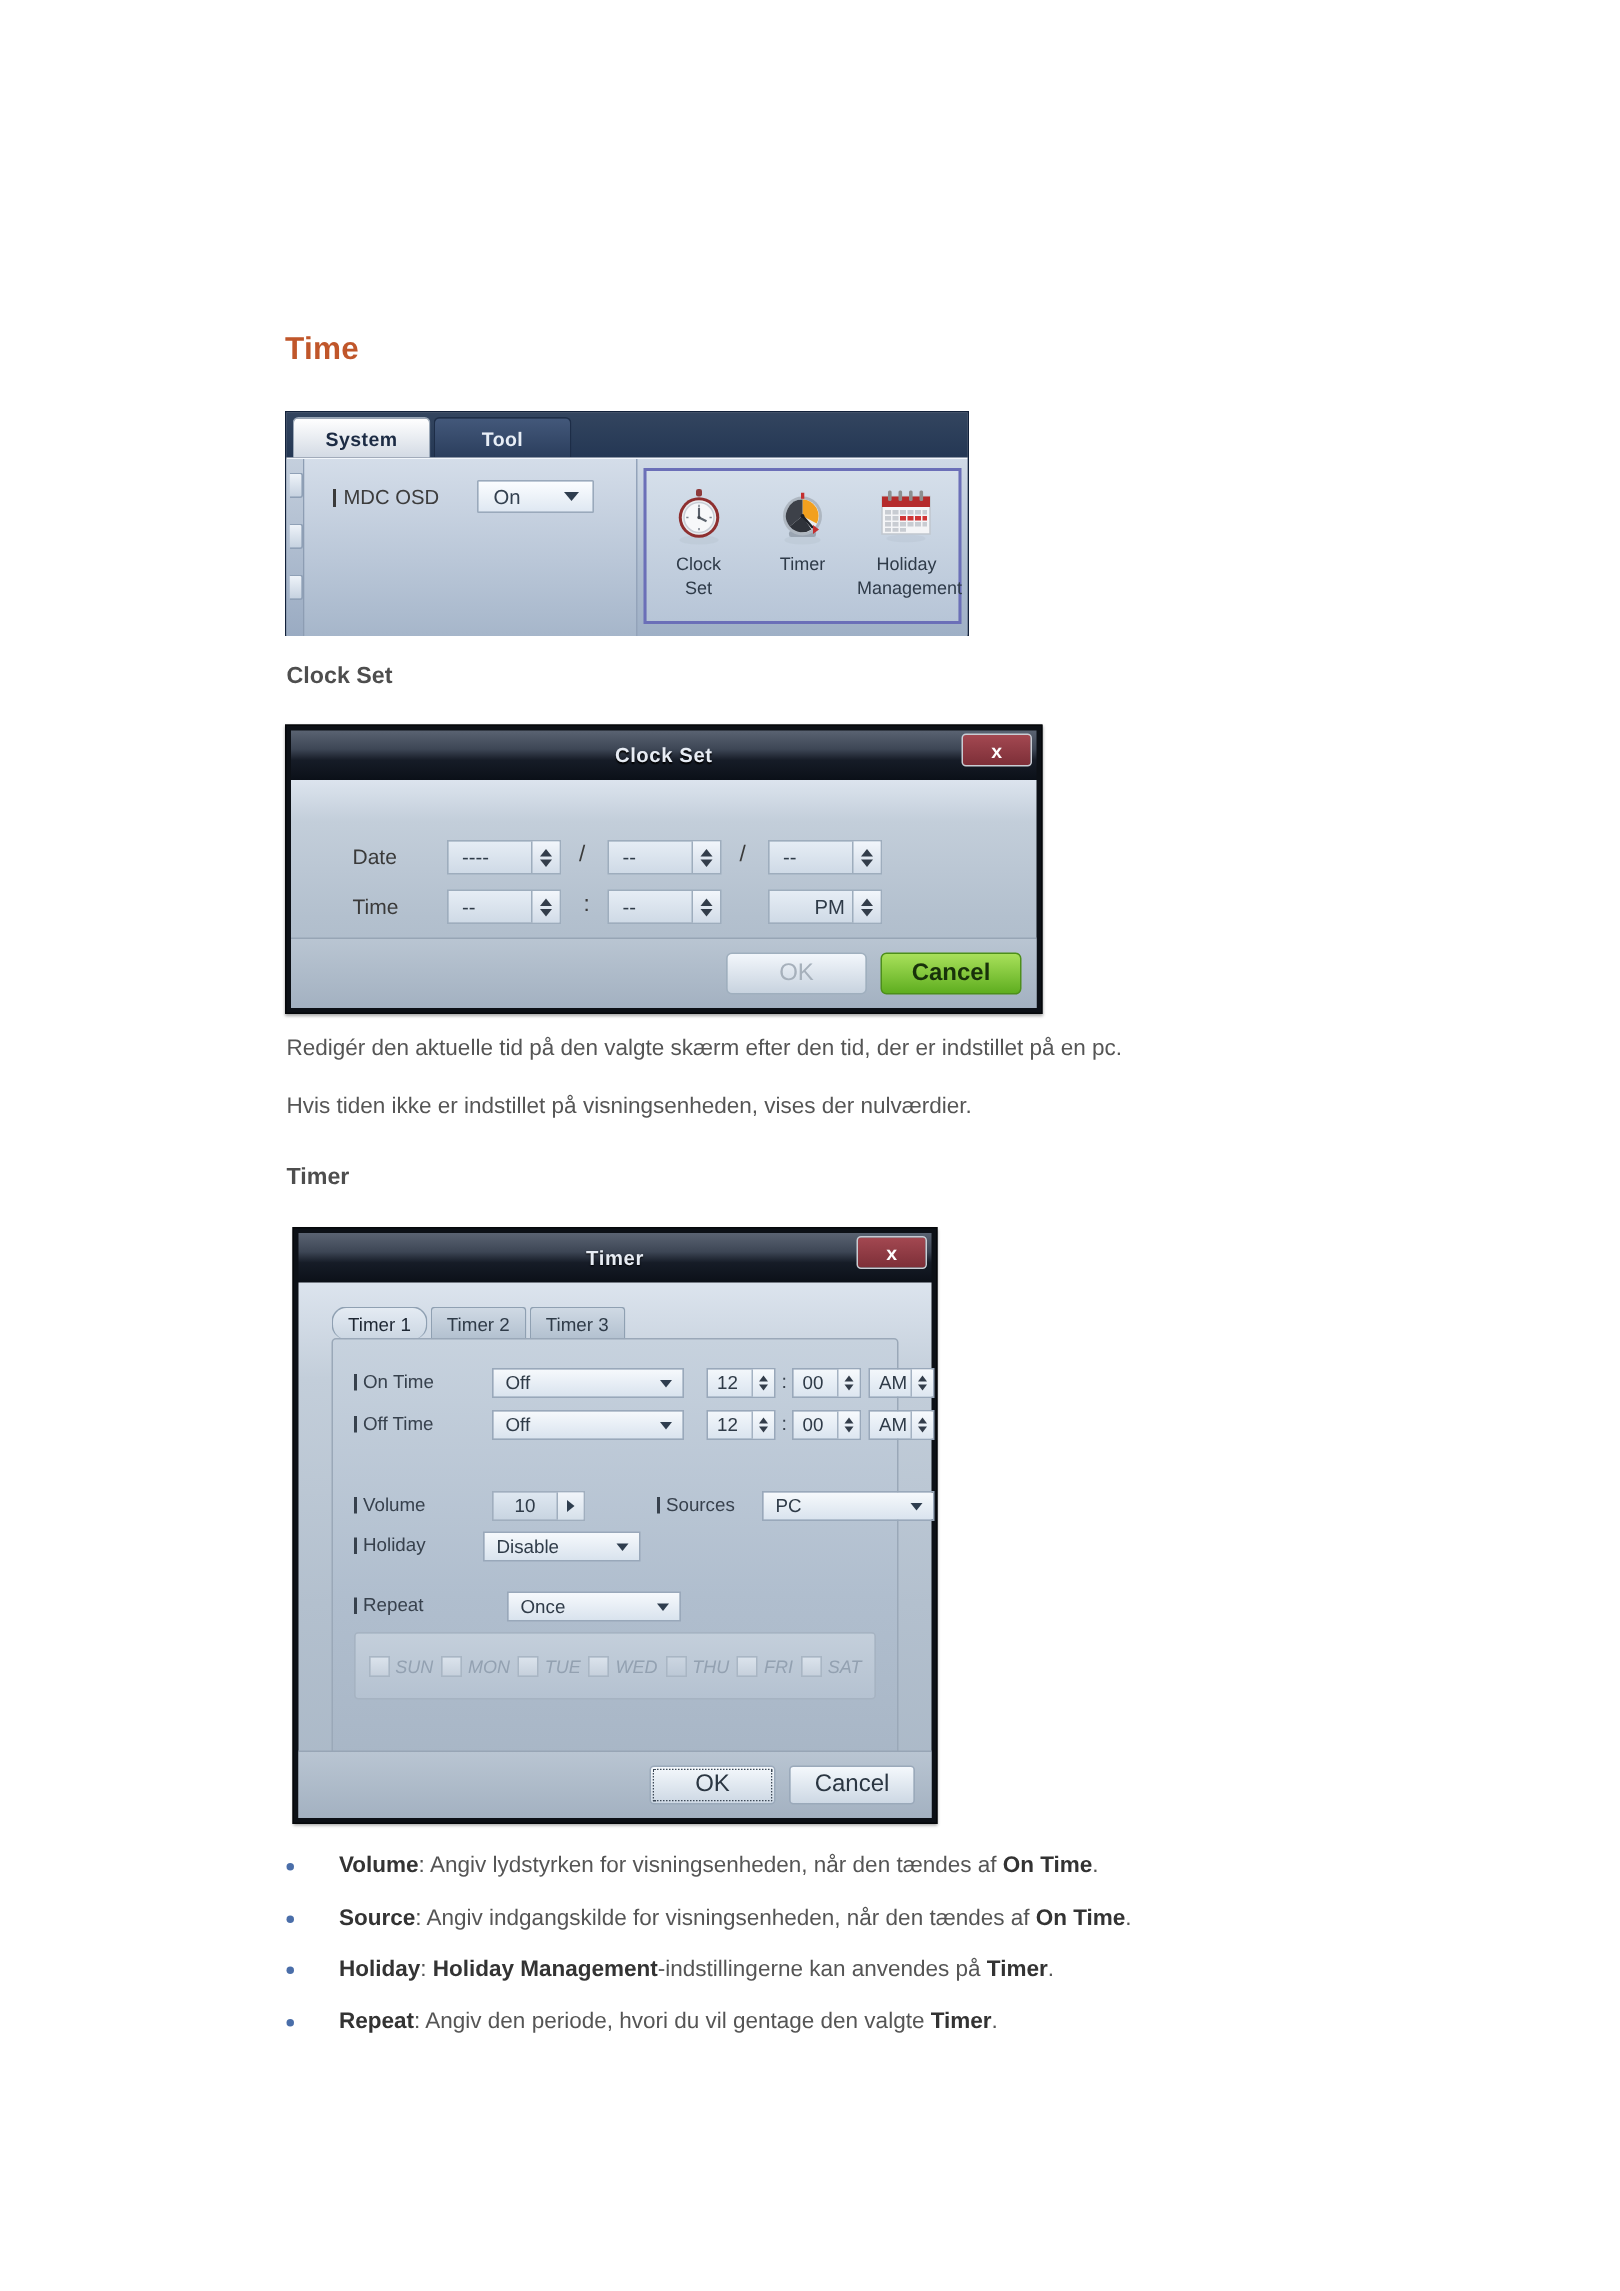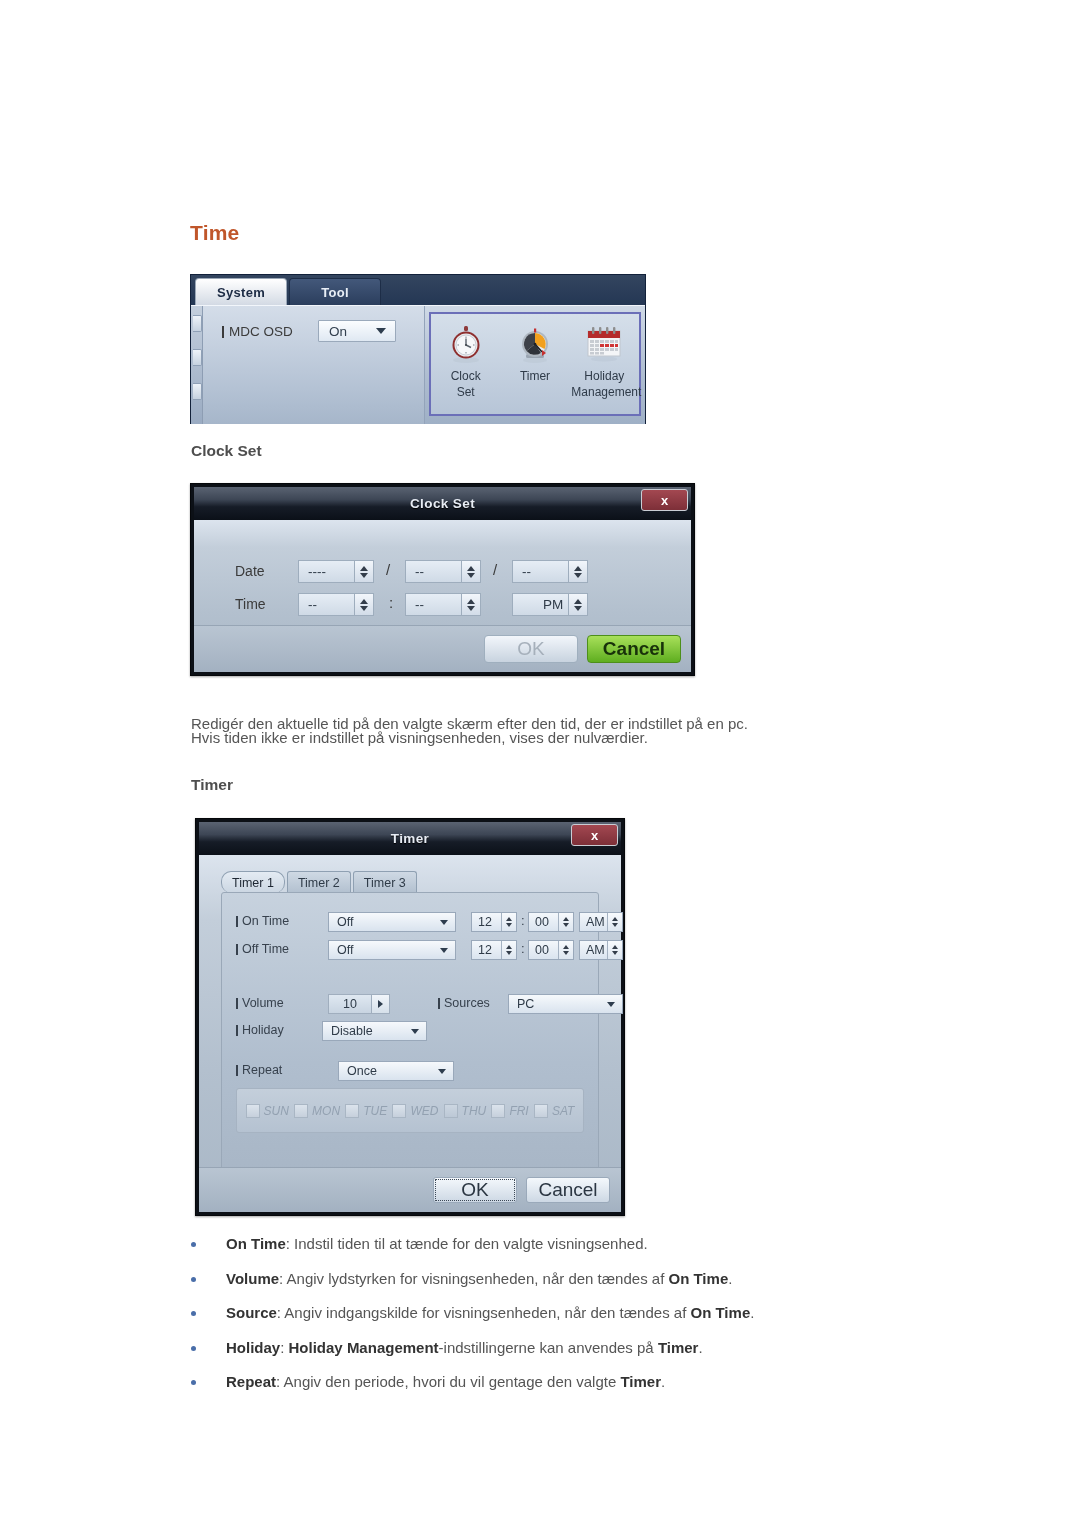--- a/index.html
+++ b/index.html
@@ -23,21 +23,21 @@
     position:absolute; left:191px;
     font-size:15.5px; font-weight:bold; color:#4e4e4e;
   }
   #clockset-head { top:442px; }
   #timer-head { top:776px; }
 
   .para {
     position:absolute; left:191px;
     font-size:15px; color:#555; white-space:nowrap;
   }
-  #para1 { top:715px; }
+  #para1 { top:690px; }
   #para2 { top:729px; }
 
   
   .bullets { position:absolute; left:186px; top:1233px; width:800px; }
   .bullet-row {
     position:relative;
     padding-left:40px;
     margin-bottom:12.5px;
     font-size:15px; color:#555;
     white-space:nowrap; line-height:22px;
@@ -226,21 +226,21 @@
   #cs-s6 { left:318px; top:73px; width:76px;padding-left:21px; }
   #cs-sep3 { left:195px; top:74px; }
 
   .btn-footer {
     position:absolute; left:0; right:0; bottom:0; height:47px;
     background:linear-gradient(#b9c5d2, #a3b1c1);
     border-top:1px solid #97a5b5;
   }
   .btn {
     position:absolute; height:28px; border-radius:4px;
-    font-size:19px; display:flex; align-items:center; justify-content:center;
+    font-size:16px; display:flex; align-items:center; justify-content:center;
   }
   .btn-ok-disabled {
     background:linear-gradient(#f2f6fb,#c8d3df);
     border:1px solid #9fafbe; color:#a6b0bb;
   }
   .btn-green {
     background:linear-gradient(#a8e05a, #5fae20);
     border:1px solid #4d8f1a; color:#18310a; font-weight:bold;
   }
   #cs-ok { left:290px; top:9px; width:94px; }
@@ -691,24 +691,20 @@
     <div class="btn-footer">
       <div class="btn btn-light btn-focus" id="tm-ok">OK</div>
       <div class="btn btn-light" id="tm-cancel">Cancel</div>
     </div>
   </div>
 </div>
 
 <div class="bullets">
   <div class="bullet-row">
     <span class="dot"></span>
-    <b>On Time</b><span>: Indstil tiden til at tænde for den valgte visningsenhed.</span>
-  </div>
-  <div class="bullet-row">
-    <span class="dot"></span>
     <b>Volume</b><span>: Angiv lydstyrken for visningsenheden, når den tændes af </span><b>On Time</b><span>.</span>
   </div>
   <div class="bullet-row">
     <span class="dot"></span>
     <b>Source</b><span>: Angiv indgangskilde for visningsenheden, når den tændes af </span><b>On Time</b><span>.</span>
   </div>
   <div class="bullet-row">
     <span class="dot"></span>
     <b>Holiday</b><span>: </span><b>Holiday Management</b><span>-indstillingerne kan anvendes på </span><b>Timer</b><span>.</span>
   </div>

